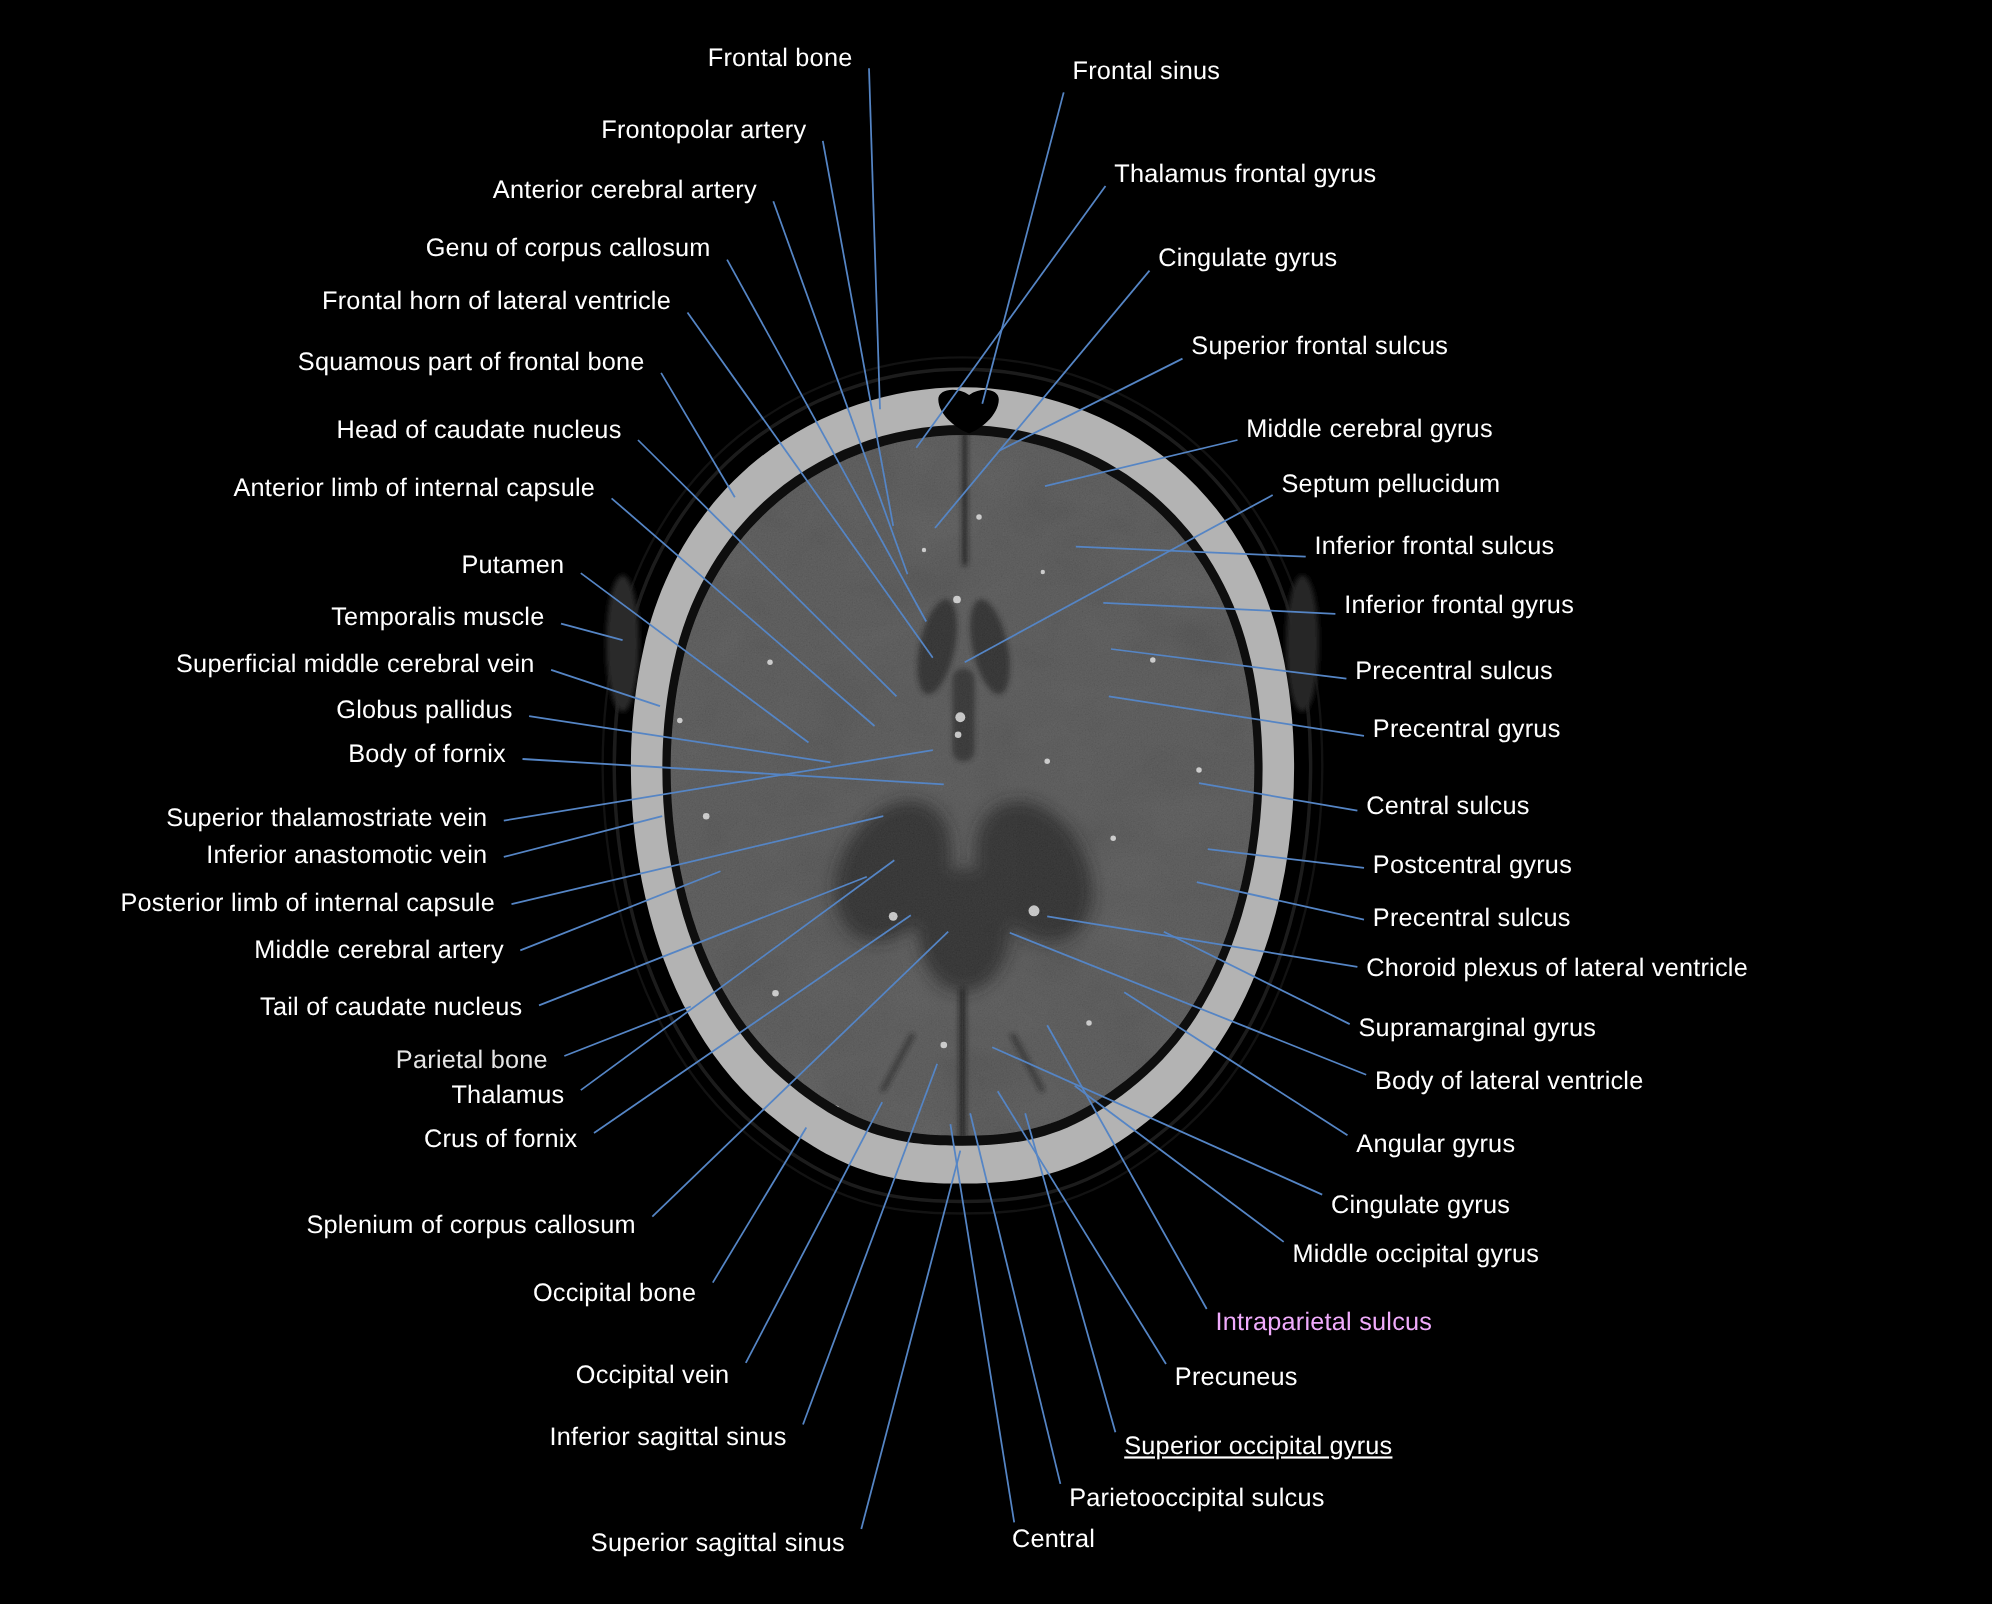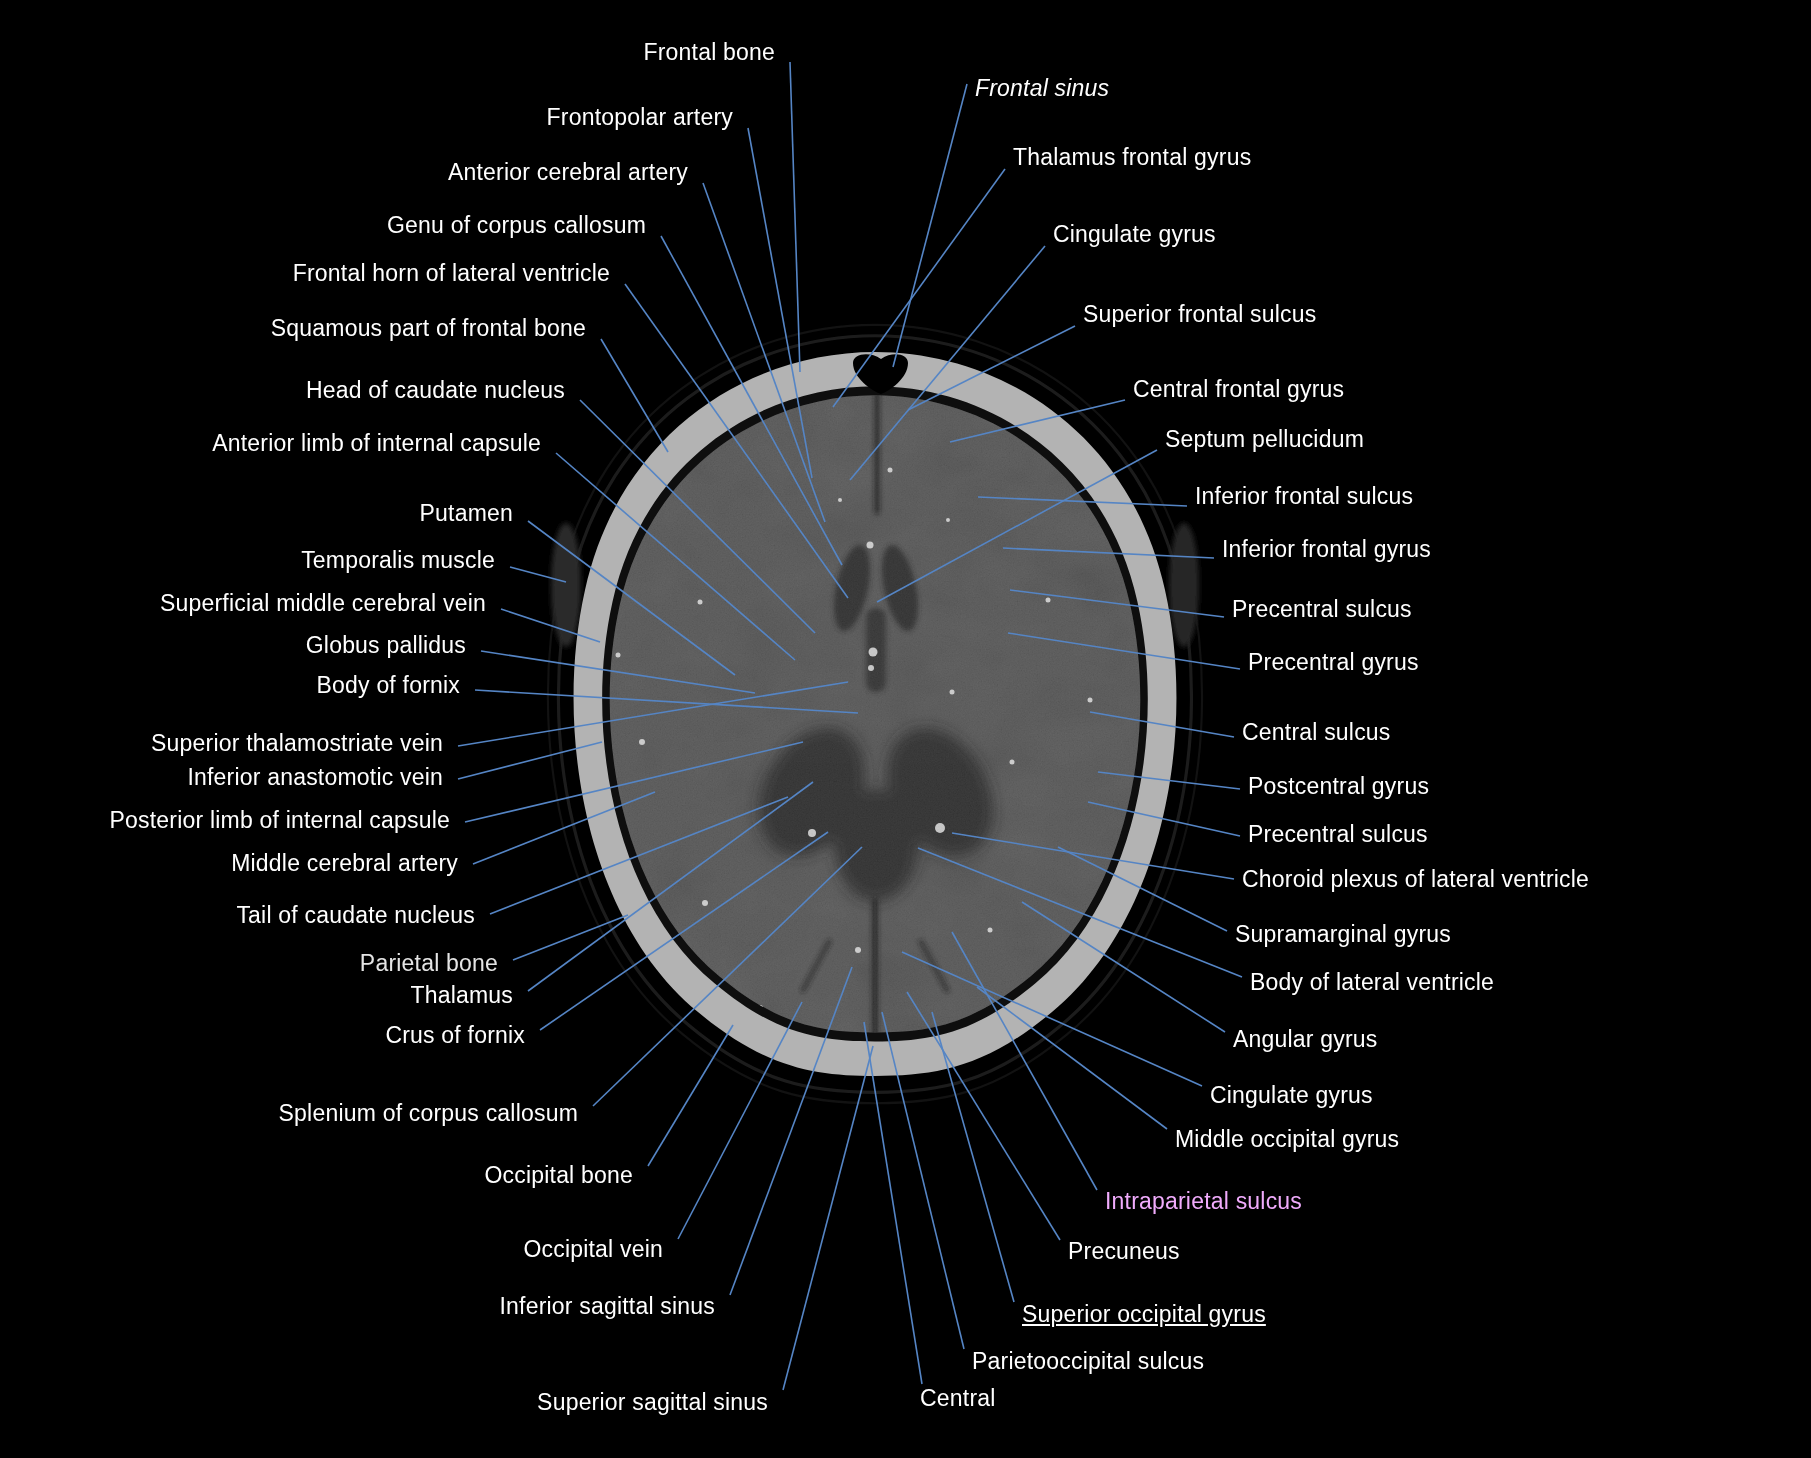--- a/index.html
+++ b/index.html
@@ -183,25 +183,25 @@
       <div class="label" style="right: 1346px; top: 863px; color: rgb(255, 255, 255);">Middle cerebral artery</div>
       <div class="label" style="right: 1329px; top: 915px; color: rgb(255, 255, 255);">Tail of caudate nucleus</div>
       <div class="label" style="right: 1306px; top: 963px; color: #e5e5e5;">Parietal bone</div>
       <div class="label" style="right: 1291px; top: 995px; color: rgb(255, 255, 255);">Thalamus</div>
       <div class="label" style="right: 1279px; top: 1035px; color: rgb(255, 255, 255);">Crus of fornix</div>
       <div class="label" style="right: 1226px; top: 1113px; color: rgb(255, 255, 255);">Splenium of corpus callosum</div>
       <div class="label" style="right: 1171px; top: 1175px; color: rgb(255, 255, 255);">Occipital bone</div>
       <div class="label" style="right: 1141px; top: 1249px; color: rgb(255, 255, 255);">Occipital vein</div>
       <div class="label" style="right: 1089px; top: 1306px; color: rgb(255, 255, 255);">Inferior sagittal sinus</div>
       <div class="label" style="right: 1036px; top: 1402px; color: rgb(255, 255, 255);">Superior sagittal sinus</div>
-      <div class="label" style="left: 975px; top: 88px; color: rgb(255, 255, 255); font-style: italic;">Frontal sinus</div>
+      <div class="label" style="left: 975px; top: 64px; color: rgb(255, 255, 255);">Frontal sinus</div>
       <div class="label" style="left: 1013px; top: 157px; color: rgb(255, 255, 255);">Thalamus frontal gyrus</div>
       <div class="label" style="left: 1053px; top: 234px; color: rgb(255, 255, 255);">Cingulate gyrus</div>
       <div class="label" style="left: 1083px; top: 314px; color: rgb(255, 255, 255);">Superior frontal sulcus</div>
-      <div class="label" style="left: 1133px; top: 389px; color: rgb(255, 255, 255);">Central frontal gyrus</div>
+      <div class="label" style="left: 1133px; top: 389px; color: rgb(255, 255, 255);">Middle cerebral gyrus</div>
       <div class="label" style="left: 1165px; top: 439px; color: rgb(255, 255, 255);">Septum pellucidum</div>
       <div class="label" style="left: 1195px; top: 496px; color: rgb(255, 255, 255); text-align: center;">Inferior frontal sulcus</div>
       <div class="label" style="left: 1222px; top: 549px; color: rgb(255, 255, 255);">Inferior frontal gyrus</div>
       <div class="label" style="left: 1232px; top: 609px; color: rgb(255, 255, 255);">Precentral sulcus</div>
       <div class="label" style="left: 1248px; top: 662px; color: rgb(255, 255, 255);">Precentral gyrus</div>
       <div class="label" style="left: 1242px; top: 732px; color: rgb(255, 255, 255);">Central sulcus</div>
       <div class="label" style="left: 1248px; top: 786px; color: rgb(255, 255, 255);">Postcentral gyrus</div>
       <div class="label" style="left: 1248px; top: 834px; color: rgb(255, 255, 255);">Precentral sulcus</div>
       <div class="label" style="left: 1242px; top: 879px; color: rgb(255, 255, 255);">Choroid plexus of lateral ventricle</div>
       <div class="label" style="left: 1235px; top: 934px; color: rgb(255, 255, 255);">Supramarginal gyrus</div>

